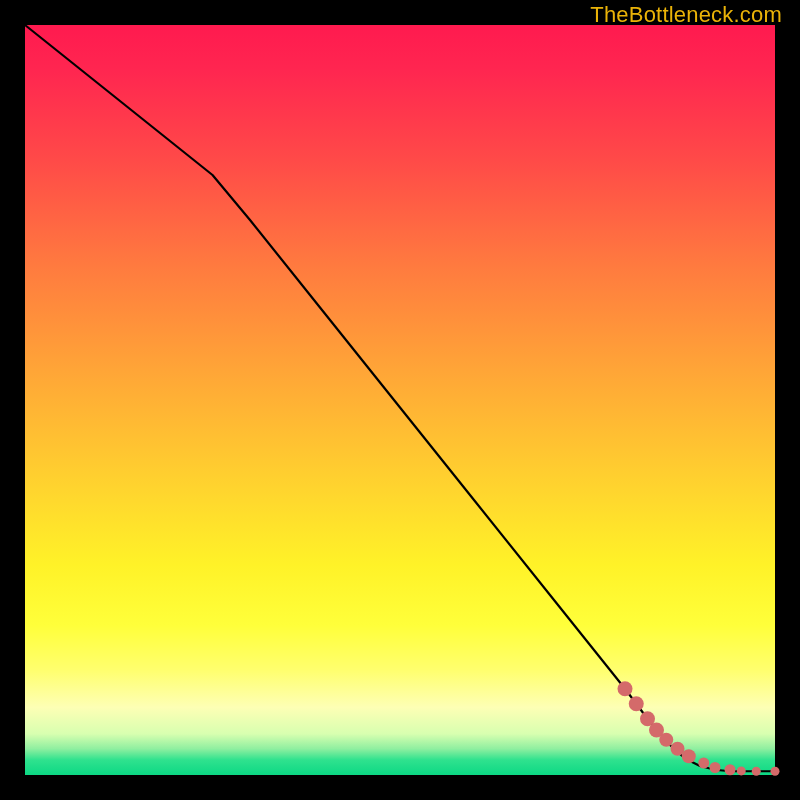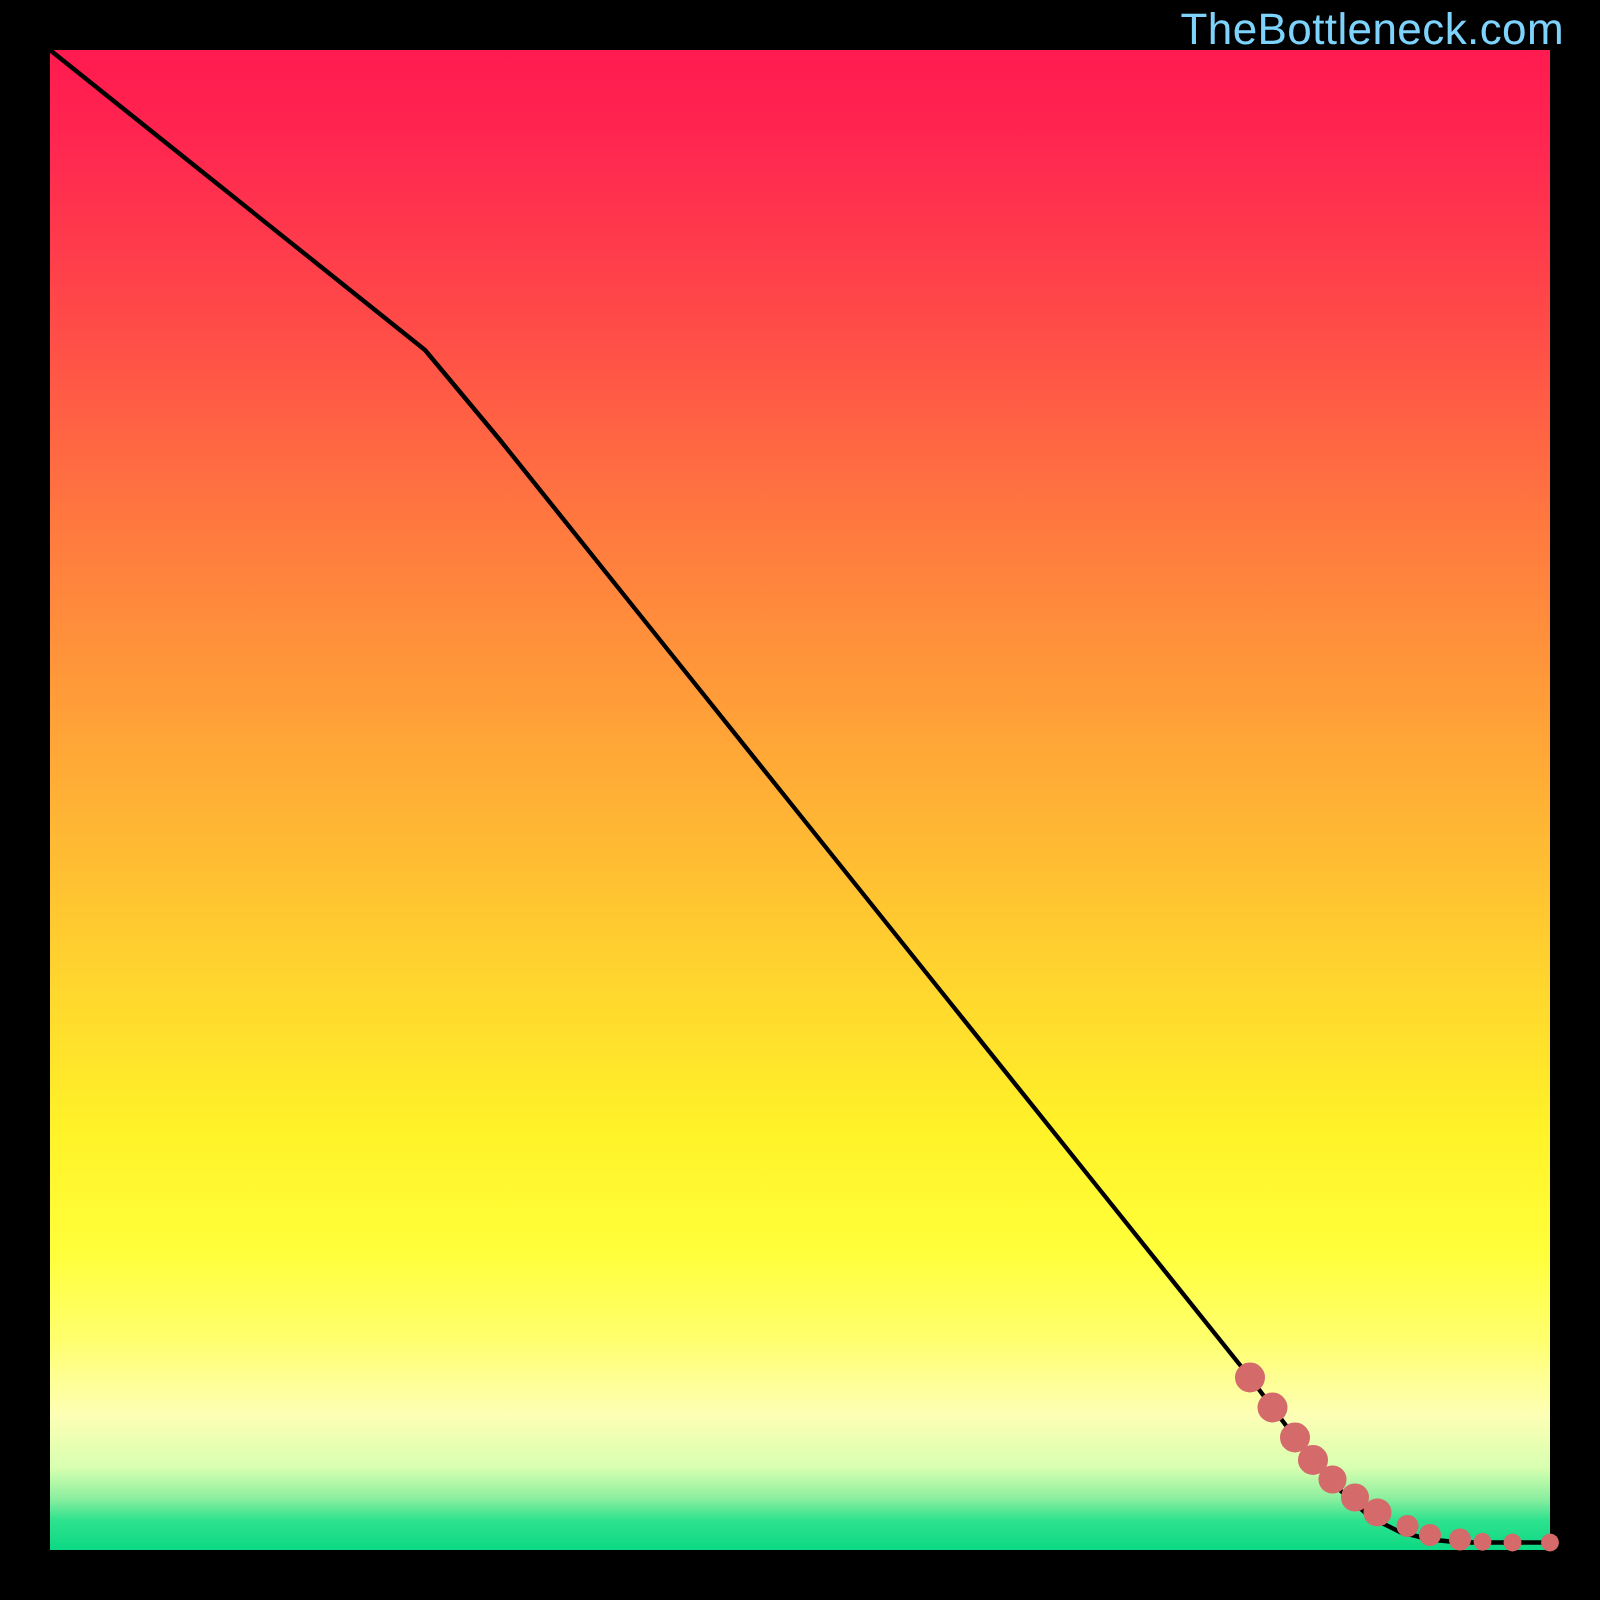--- a/index.html
+++ b/index.html
@@ -38,21 +38,21 @@
       #fdffb5 91%,
       #d8ffb0 94.5%,
       #8fefa0 96.5%,
       #2fe28e 98%,
       #0cd884 100%);
   }
   .watermark {
     position: absolute;
     top: 2px;
     right: 18px;
-    color: #7dd3fc;
+    color: #eab308;
     font-size: 22px;
     font-weight: 400;
     letter-spacing: 0.2px;
   }
   svg.overlay {
     position: absolute;
     top: 25px;
     left: 25px;
     width: 750px;
     height: 750px;

